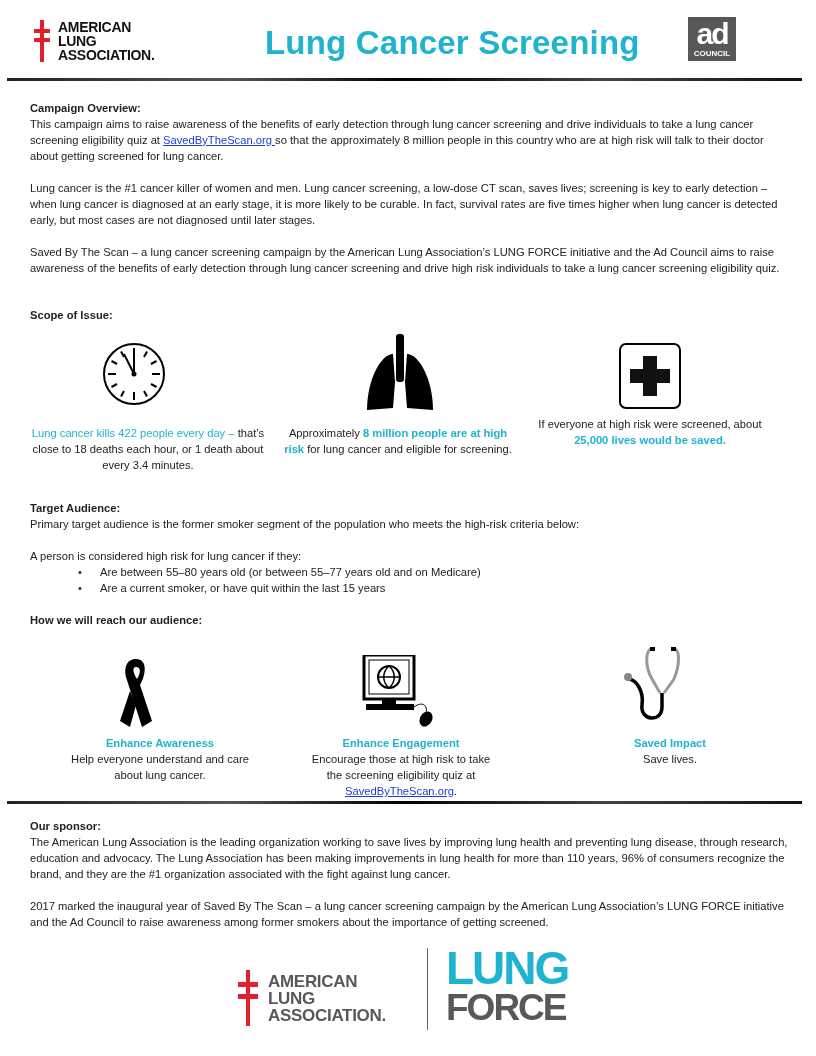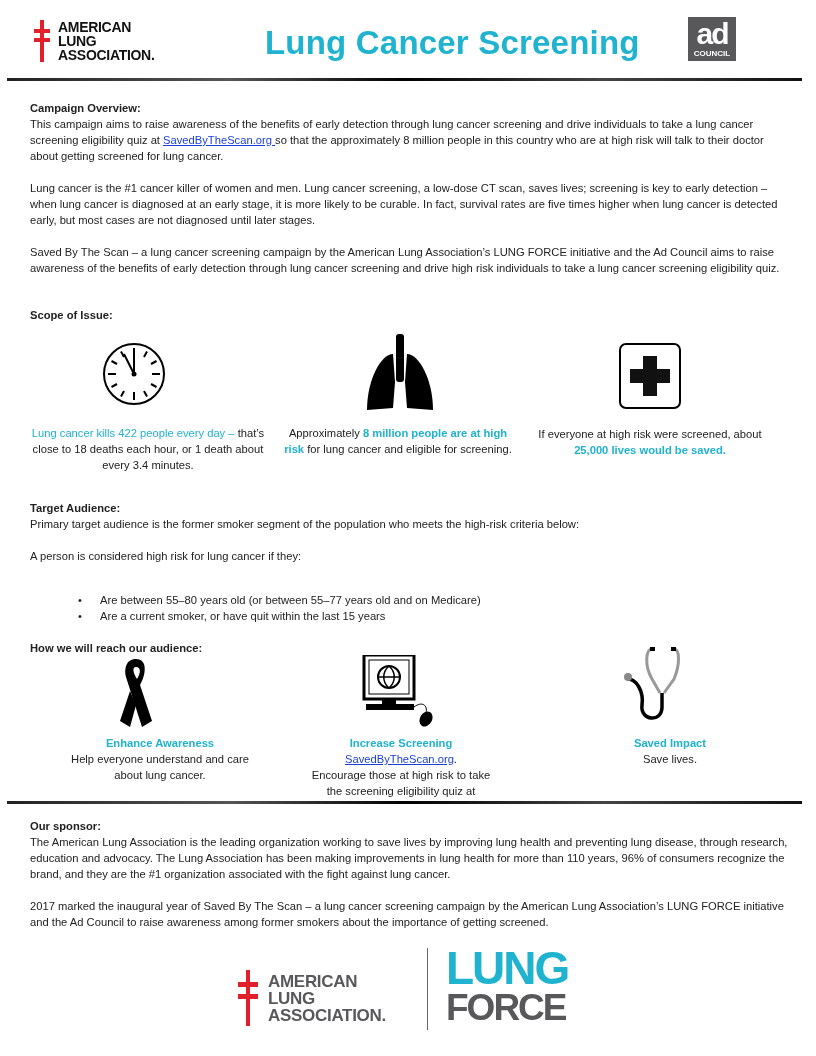--- a/index.html
+++ b/index.html
@@ -89,30 +89,30 @@
   <rect x="24" y="13" width="14" height="40" fill="#111"></rect>
   <rect x="11" y="26" width="40" height="14" fill="#111"></rect>
 </svg>
 
 <div class="col" style="left:28px; top:425px; width:240px;">
   <span class="teal">Lung cancer kills 422 people every day –</span><span> that’s close to 18 deaths each hour, or 1 death about every 3.4 minutes.</span>
 </div>
 <div class="col" style="left:278px; top:425px; width:240px;">
   <span>Approximately </span><span class="teal bold">8 million people are at high risk</span><span> for lung cancer and eligible for screening.</span>
 </div>
-<div class="col" style="left:535px; top:426px; width:230px;">
+<div class="col" style="left:535px; top:416px; width:230px;">
   <span>If everyone at high risk were screened, about </span><span class="teal bold">25,000 lives would be saved.</span>
 </div>
 
 <div class="para" style="top:500px;">
   <div class="head">Target Audience:</div>
   <div>Primary target audience is the former smoker segment of the population who meets the high-risk criteria below:</div>
   <div style="height:16px;"></div>
   <div>A person is considered high risk for lung cancer if they:</div>
-  <ul class="bullets" style="margin-left:48px;margin-top:28px;">
+  <ul class="bullets" style="margin-left:48px;">
     <li>Are between 55–80 years old (or between 55–77 years old and on Medicare)</li>
     <li>Are a current smoker, or have quit within the last 15 years</li>
   </ul>
   <div style="height:16px;"></div>
   <div class="head">How we will reach our audience:</div>
 </div>
 
 <svg class="abs" style="left:116px; top:655px;" width="40" height="74" viewBox="0 0 40 74">
   <path d="M20 4 C10 4 8 14 10 22 L26 72 L36 66 L24 30 C30 20 32 4 20 4 Z M20 12 C25 12 25 18 21 24 C17 18 16 12 20 12 Z" fill="#000" fill-rule="evenodd"></path>
   <path d="M14 36 L4 66 L14 72 L20 50 Z" fill="#000"></path>
@@ -136,23 +136,23 @@
     <rect x="49" y="2" width="5" height="4" fill="#000"></rect>
   <path d="M40 48 L40 62 C40 78 18 76 20 60 C22 46 14 34 6 34" fill="none" stroke="#000" stroke-width="3.5"></path>
   <circle cx="6" cy="32" r="4" fill="#888"></circle>
 </svg>
 
 <div class="col" style="left:60px; top:735px; width:200px;">
   <div class="teal bold">Enhance Awareness</div>
   <div style="padding:0 10px;">Help everyone understand and care about lung cancer.</div>
 </div>
 <div class="col" style="left:286px; top:735px; width:230px;">
-  <div class="teal bold">Increase Screening</div>
+  <div class="teal bold">Enhance Engagement</div>
+  <div style="padding:0 20px;">Encourage those at high risk to take the screening eligibility quiz at</div>
   <div><span class="link">SavedByTheScan.org</span><span>.</span></div>
-  <div style="padding:0 20px;">Encourage those at high risk to take the screening eligibility quiz at</div>
 </div>
 <div class="col" style="left:570px; top:735px; width:200px;">
   <div class="teal bold">Saved Impact</div>
   <div>Save lives.</div>
 </div>
 
 <div class="rule" style="left:7px; top:801px; width:795px;"></div>
 
 <div class="para" style="top:818px;">
   <div class="head">Our sponsor:</div>

